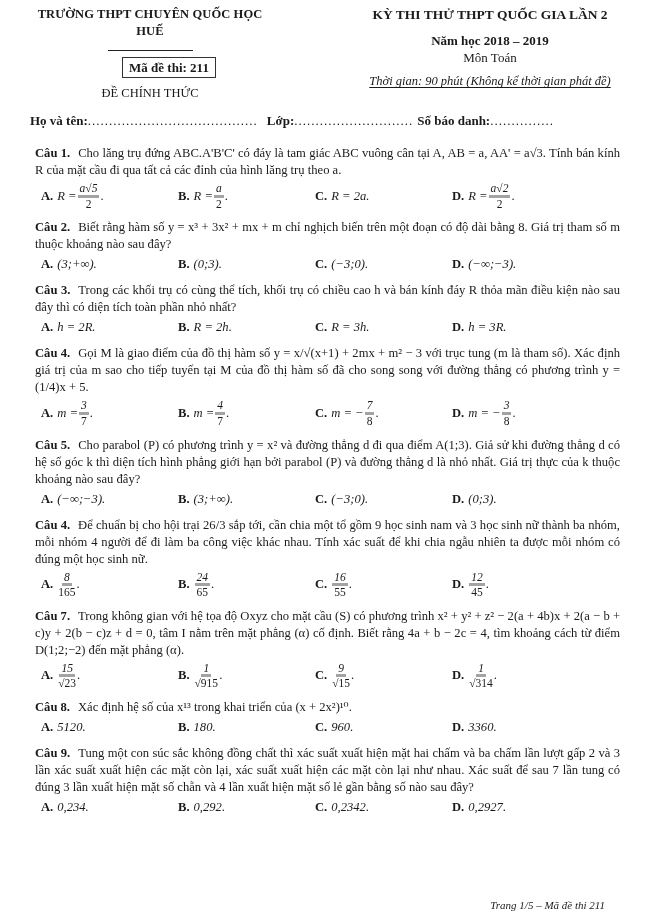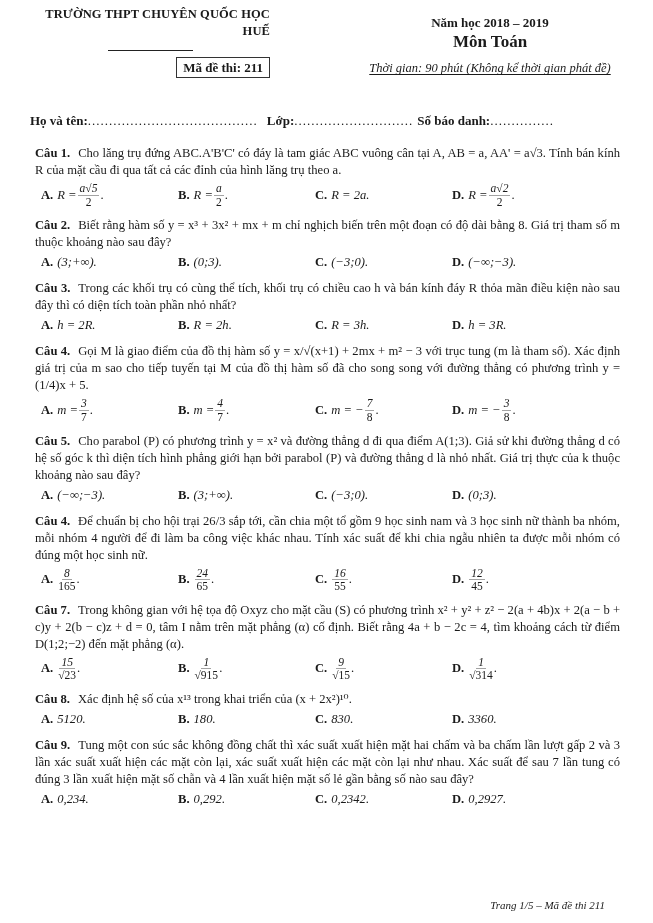--- a/index.html
+++ b/index.html
@@ -1,55 +1,57 @@
 <!DOCTYPE html>
 <html><head>
   <meta charset="utf-8">
   <style>
     html, body { margin: 0; padding: 0; background: #ffffff; }
     body {
       width: 653px; height: 923px; position: relative; overflow: hidden;
       font-family: "Liberation Serif", "DejaVu Serif", serif;
       color: #1a1a1a; font-size: 12.6px; line-height: 1.35;
     }
-    .hdr-left { position: absolute; left: 30px; top: 6px; width: 240px; text-align: right; }
+    .hdr-left { position: absolute; left: 30px; top: 6px; width: 240px; text-align: center; }
     .school { font-weight: bold; font-size: 12.5px; letter-spacing: 0.1px; }
     .hdr-rule { width: 85px; height: 1px; background: #222; margin: 10px auto 6px; }
     .code-box { display: inline-block; border: 1px solid #333; padding: 1px 6px; font-weight: bold; font-size: 13px; margin-left: 38px; }
     .official { margin-top: 7px; font-size: 12.5px; }
     .hdr-right { position: absolute; left: 340px; top: 6px; width: 300px; text-align: center; }
     .exam-title { font-weight: bold; font-size: 13.5px; }
     .year { font-weight: bold; font-size: 13px; margin-top: 8px; }
-    .subject { font-weight: bold; font-size: 17px; margin-top: -1px; }
+    .subject { font-weight: normal; font-size: 13px; margin-top: -1px; }
     .time { font-style: italic; font-size: 12.5px; margin-top: 7px; text-decoration: underline; text-underline-offset: 2px; }
     .student-line { position: absolute; left: 30px; top: 112px; width: 610px; font-weight: bold; font-size: 13px; display: flex; }
     .student-line .field { white-space: nowrap; }
     .dots { font-weight: normal; letter-spacing: 1px; }
     .content { position: absolute; left: 35px; top: 145px; width: 585px; }
     .question { margin-bottom: 9px; }
     .q-text { text-align: justify; }
     .q-label { font-weight: bold; margin-right: 8px; }
     .opts { display: flex; margin-top: 3px; padding-left: 6px; }
     .opt { width: 137px; display: flex; align-items: center; }
     .opt-letter { font-weight: bold; margin-right: 4px; }
     .math { font-style: italic; }
     .frac { display: inline-flex; flex-direction: column; align-items: center; vertical-align: middle; font-size: 11.5px; line-height: 1.1; margin: 0 1px; }
-    .frac .num { border-bottom: 1px solid #a3a3a3; padding: 0 2px; }
+    .frac .num { border-bottom: 3px solid #a3a3a3; padding: 0 2px; }
     .footer { position: absolute; right: 48px; top: 898px; font-style: italic; font-size: 11px; }
   </style>
 </head>
 <body>
 
 <div class="hdr-left">
   <div class="school">TRƯỜNG THPT CHUYÊN QUỐC HỌC HUẾ</div>
   <div class="hdr-rule"></div>
   <div class="code-box">Mã đề thi: 211</div>
+  <div class="official">ĐỀ CHÍNH THỨC</div>
 </div>
 
 <div class="hdr-right">
+  <div class="exam-title">KỲ THI THỬ THPT QUỐC GIA LẦN 2</div>
   <div class="year">Năm học 2018 – 2019</div>
   <div class="subject">Môn Toán</div>
   <div class="time">Thời gian: 90 phút (Không kể thời gian phát đề)</div>
 </div>
 
 <div class="student-line">
   <span class="field">
     <span>Họ và tên:</span><span class="dots">........................................</span>
   </span>
   <span class="field" style="margin-left:9px;">
@@ -281,21 +283,21 @@
         <div class="opt">
           <span class="opt-letter">A.</span>
           <span class="math">5120.</span>
         </div>
         <div class="opt">
           <span class="opt-letter">B.</span>
           <span class="math">180.</span>
         </div>
         <div class="opt">
           <span class="opt-letter">C.</span>
-          <span class="math">830.</span>
+          <span class="math">960.</span>
         </div>
         <div class="opt">
           <span class="opt-letter">D.</span>
           <span class="math">3360.</span>
         </div>
       </div>
     </div>
     <div class="question">
       <div class="q-text"><span class="q-label">Câu 9.</span><span>Tung một con súc sắc không đồng chất thì xác suất xuất hiện mặt hai chấm và ba chấm lần lượt gấp 2 và 3 lần xác suất xuất hiện các mặt còn lại, xác suất xuất hiện các mặt còn lại như nhau. Xác suất để sau 7 lần tung có đúng 3 lần xuất hiện mặt số chẵn và 4 lần xuất hiện mặt số lẻ gần bằng số nào sau đây?</span></div>
       <div class="opts">

